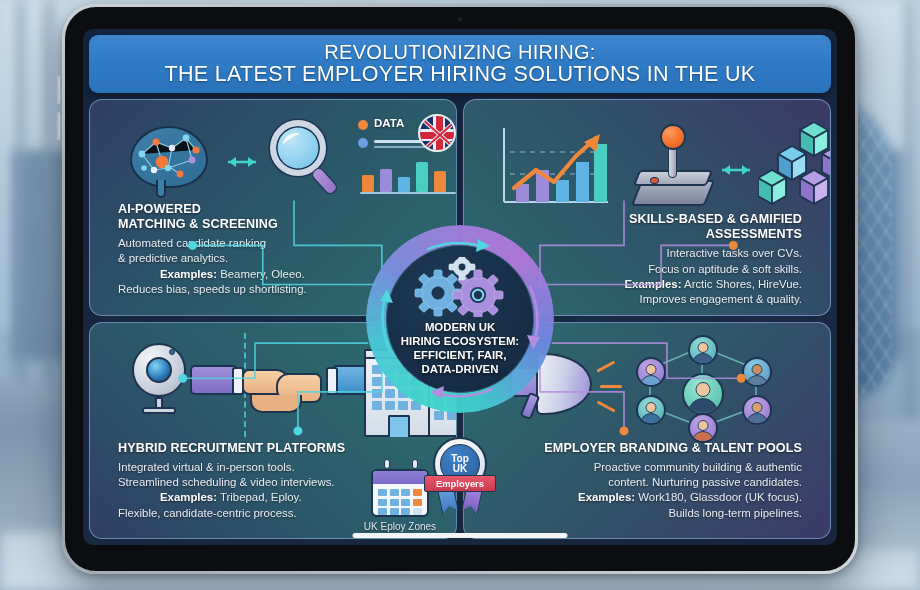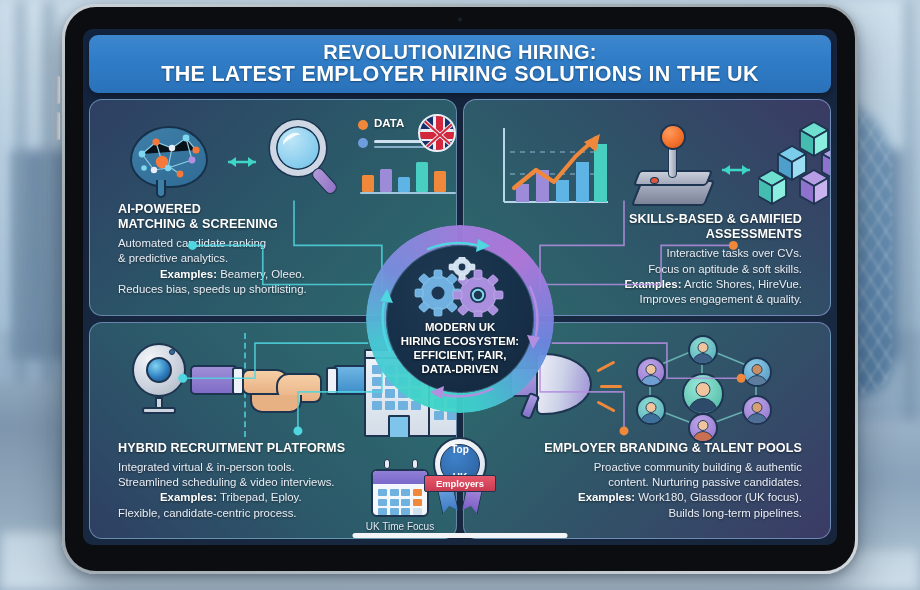--- a/index.html
+++ b/index.html
@@ -108,21 +108,21 @@
 
   
   #title-banner {
     height:58px; border-radius:9px;
     background:linear-gradient(180deg,#3d87cf 0%,#2f7cc6 45%,#2a72ba 100%);
     display:flex; flex-direction:column; align-items:center; justify-content:center;
     box-shadow:0 2px 6px rgba(0,0,0,.35);
   }
   #title-banner .t1,
   #title-banner .t2 {
-    color:#fff; font-weight:bold; letter-spacing:.3px;
+    color:#fff; font-weight:normal; letter-spacing:.3px;
     text-shadow:0 1px 2px rgba(0,0,0,.4);
     line-height:1.08;
   }
   #title-banner .t1 { font-size:20px; }
   #title-banner .t2 { font-size:21.5px; }
 
   
   #grid {
     position:relative;
     margin-top:6px;
@@ -311,21 +311,21 @@
   .badge-disc {
     position:absolute; width:54px; height:54px; border-radius:50%;
     background:radial-gradient(circle at 38% 30%,#ffffff 0%,#e5ebf3 60%,#c9d3e0 100%);
     border:2px solid #1d3550;
   }
   .badge-inner {
     position:absolute; width:40px; height:40px; border-radius:50%;
     background:radial-gradient(circle at 38% 30%,#3f82c9,#2a5e9c);
     border:1.8px solid #1d3550;
     color:#fff; font-weight:bold; font-size:10px; line-height:1.02;
-    display:flex; flex-direction:column; align-items:center; justify-content:space-between;
+    display:flex; flex-direction:column; align-items:center; justify-content:center;
   }
   .ribbon {
     position:absolute; height:17px; border-radius:2px;
     background:linear-gradient(180deg,#e8586b,#c93b52);
     border:1.8px solid #1d3550;
     color:#fff; font-size:9.4px; font-weight:bold;
     display:flex; align-items:center; justify-content:center;
   }
   .tail { position:absolute; width:17px; height:30px; border:1.8px solid #1d3550; }
 
@@ -647,21 +647,21 @@
                   <span style="background:#6fb1df;border-radius:1px"></span>
                   <span style="background:#f0883c;border-radius:1px"></span>
                   <span style="background:#6fb1df;border-radius:1px"></span>
                   <span style="background:#6fb1df;border-radius:1px"></span>
                   <span style="background:#6fb1df;border-radius:1px"></span>
                   <span style="background:#cfe0ef;border-radius:1px"></span>
                 </div>
               </div>
               <div class="cal-ring" style="left:24px"></div>
               <div class="cal-ring" style="left:52px"></div>
-              <div class="cal-label" style="left:-2px;bottom:-2px;width:84px">UK Time Focus</div>
+              <div class="cal-label" style="left:-2px;bottom:-2px;width:84px">UK Eploy Zones</div>
             </div>
           </div>
 
           <div class="panel p-br">
             <div class="art art-b">
 
               <div style="position:absolute;left:16px;top:14px;width:120px;height:92px">
                 <div class="meg-body" style="left:2px;top:22px"></div>
                 <div class="meg-cone" style="left:28px;top:8px"></div>
                 <div class="meg-grip" style="left:16px;top:48px"></div>

